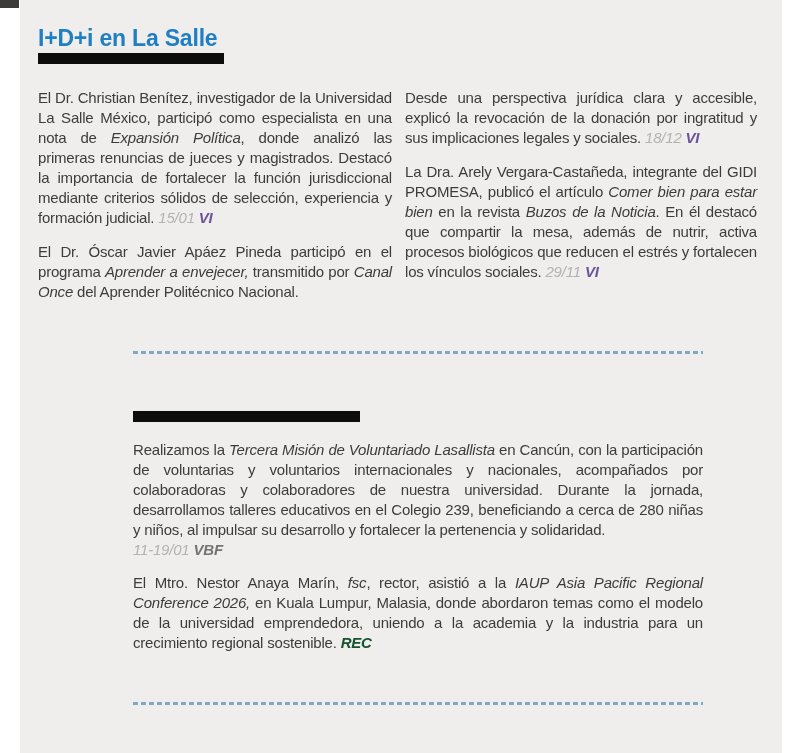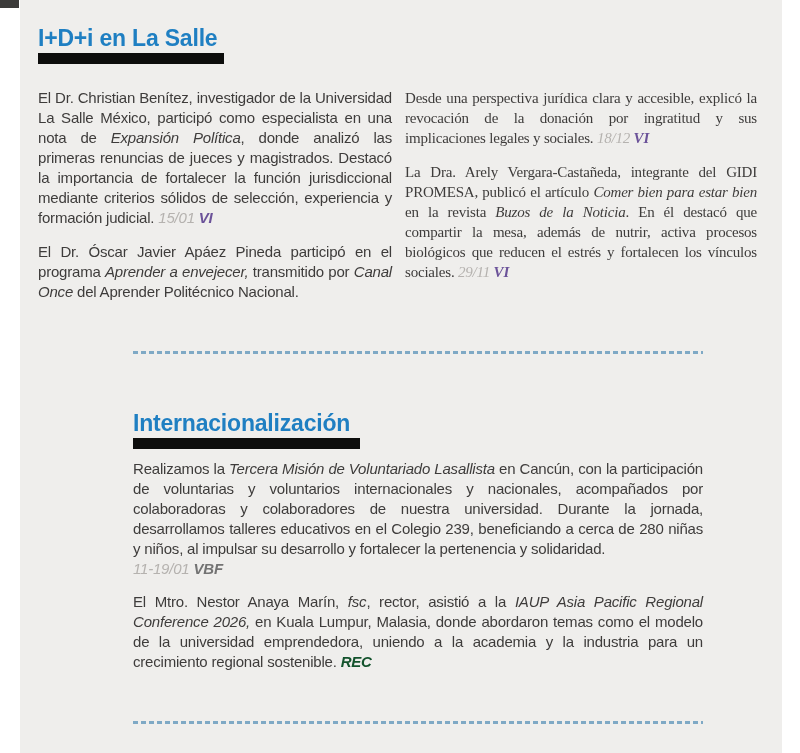--- a/index.html
+++ b/index.html
@@ -26,21 +26,21 @@
     margin: 0;
     font-size: 23px; line-height: 24px;
     font-weight: 700; letter-spacing: -0.2px;
     color: #1f7fc2;
   }
   .title-bar { height: 11px; background: #0d0d0c; margin-top: 3px; }
   .bar-idi  { width: 186px; }
   .bar-intl { width: 227px; }
   .cols { display: flex; gap: 13px; margin-top: 24px; }
   .col-left  { width: 354px; }
-  .col-right { width: 352px; font-family: Liberation Serif, serif; }
+  .col-right { width: 352px; }
   p.news {
     margin: 0 0 14px 0;
     font-size: 15px; line-height: 20px; letter-spacing: -0.2px;
     color: #3e3c3b;
     text-align: justify;
     hyphens: auto; -webkit-hyphens: auto;
   }
   .em { font-style: italic; }
   .date { font-style: italic; color: #b5b2af; }
   .sig  { font-style: italic; font-weight: 700; }
@@ -49,21 +49,21 @@
   .sig-blue   { color: #14532d; }
   .dateline { display: block; text-align: left; }
   .dashed-sep {
     height: 3px; width: 570px; margin-left: 113px;
     background: repeating-linear-gradient(90deg, #7fa9c5 0 5px, transparent 5px 8px);
   }
   .sep-top { margin-top: 35px; }
   .sep-bottom { margin-top: 49px; }
   .section-intl { margin: 57px 0 0 113px; width: 570px; }
   .section-intl p.news { margin-bottom: 13px; }
-  .section-intl .first-para { margin-top: 10px; }
+  .section-intl .first-para { margin-top: 18px; }
 </style>
 </head>
 <body>
 
 <div class="page">
   <div class="corner-artifact"></div>
 
   <div class="panel">
 
     <section class="section-idi">
@@ -79,21 +79,20 @@
         <div class="col-right">
           <p class="news"><span>Desde una perspectiva jurídica clara y accesible, explicó la revocación de la donación por ingratitud y sus implicaciones legales y sociales. </span><span class="date">18/12 </span><span class="sig sig-purple">VI</span></p>
           <p class="news"><span>La Dra. Arely Vergara-Castañeda, integrante del GIDI PROMESA, publicó el artículo </span><span class="em">Comer bien para estar bien</span><span> en la revista </span><span class="em">Buzos de la Noticia</span><span>. En él destacó que compartir la mesa, además de nutrir, activa procesos biológicos que reducen el estrés y fortalecen los vínculos sociales. </span><span class="date">29/11 </span><span class="sig sig-purple">VI</span></p>
         </div>
       </div>
     </section>
 
     <div class="dashed-sep sep-top"></div>
 
     <section class="section-intl">
-      <h2 class="section-title">Internacionalización</h2>
       <div class="title-bar bar-intl"></div>
 
       <p class="news first-para"><span>Realizamos la </span><span class="em">Tercera Misión de Voluntariado Lasallista</span><span> en Cancún, con la participación de voluntarias y voluntarios internacionales y nacionales, acompañados por colaboradoras y colaboradores de nuestra universidad. Durante la jornada, desarrollamos talleres educativos en el Colegio 239, beneficiando a cerca de 280 niñas y niños, al impulsar su desarrollo y fortalecer la pertenencia y solidaridad.</span><span class="dateline"><span class="date">11-19/01 </span><span class="sig sig-red">VBF</span></span></p>
 
       <p class="news"><span>El Mtro. Nestor Anaya Marín, </span><span class="em">fsc</span><span>, rector, asistió a la </span><span class="em">IAUP Asia Pacific Regional Conference 2026,</span><span> en Kuala Lumpur, Malasia, donde abordaron temas como el modelo de la universidad emprendedora, uniendo a la academia y la industria para un crecimiento regional sostenible. </span><span class="sig sig-blue">REC</span></p>
     </section>
 
     <div class="dashed-sep sep-bottom"></div>
 
   </div>

